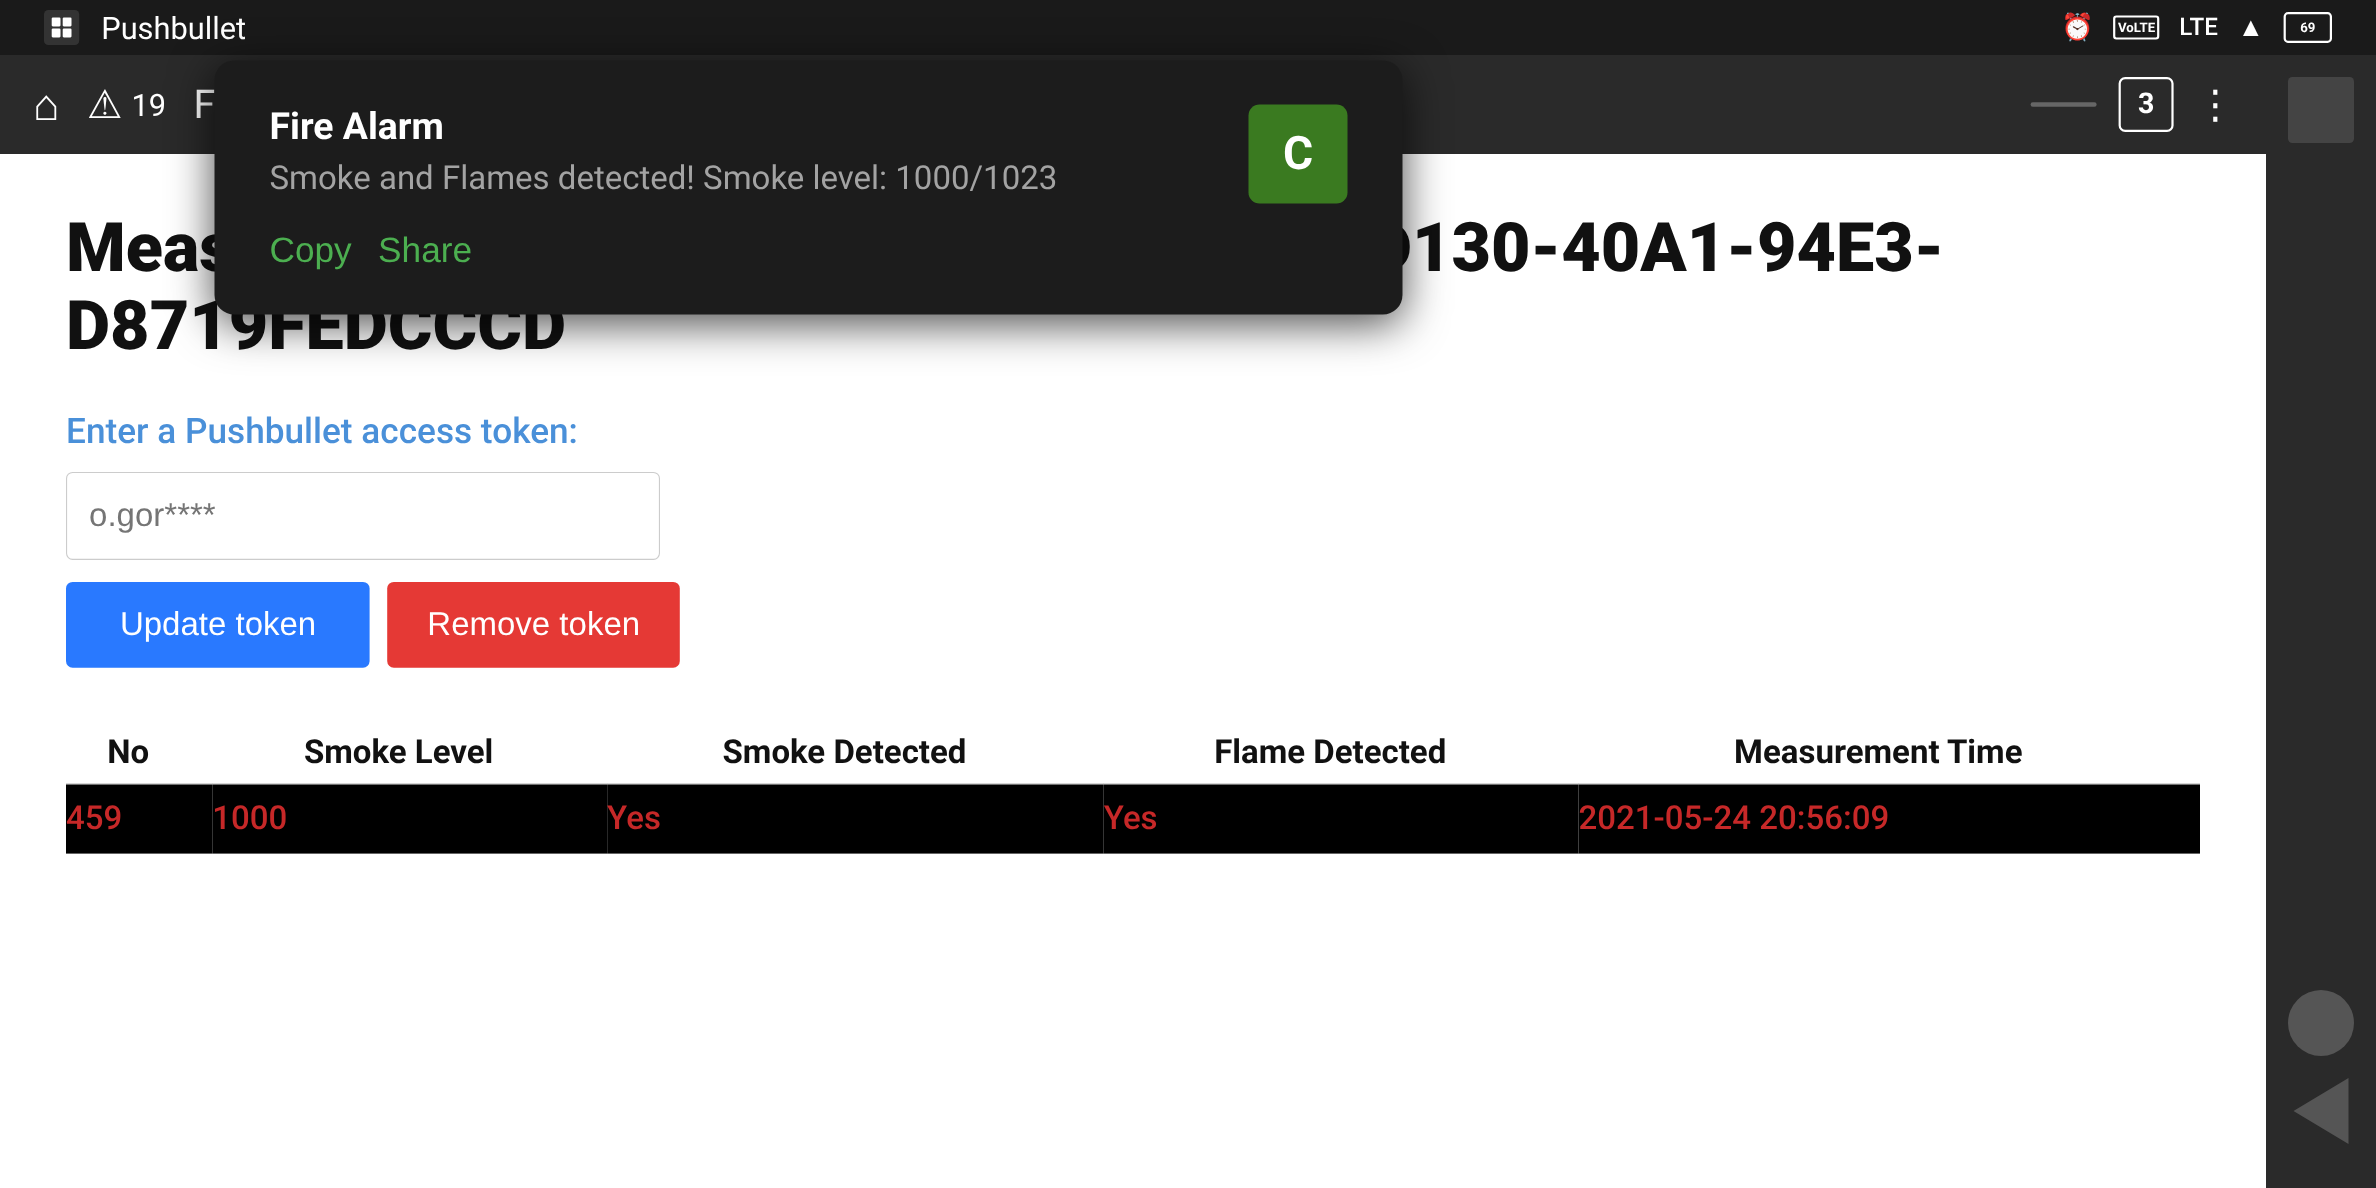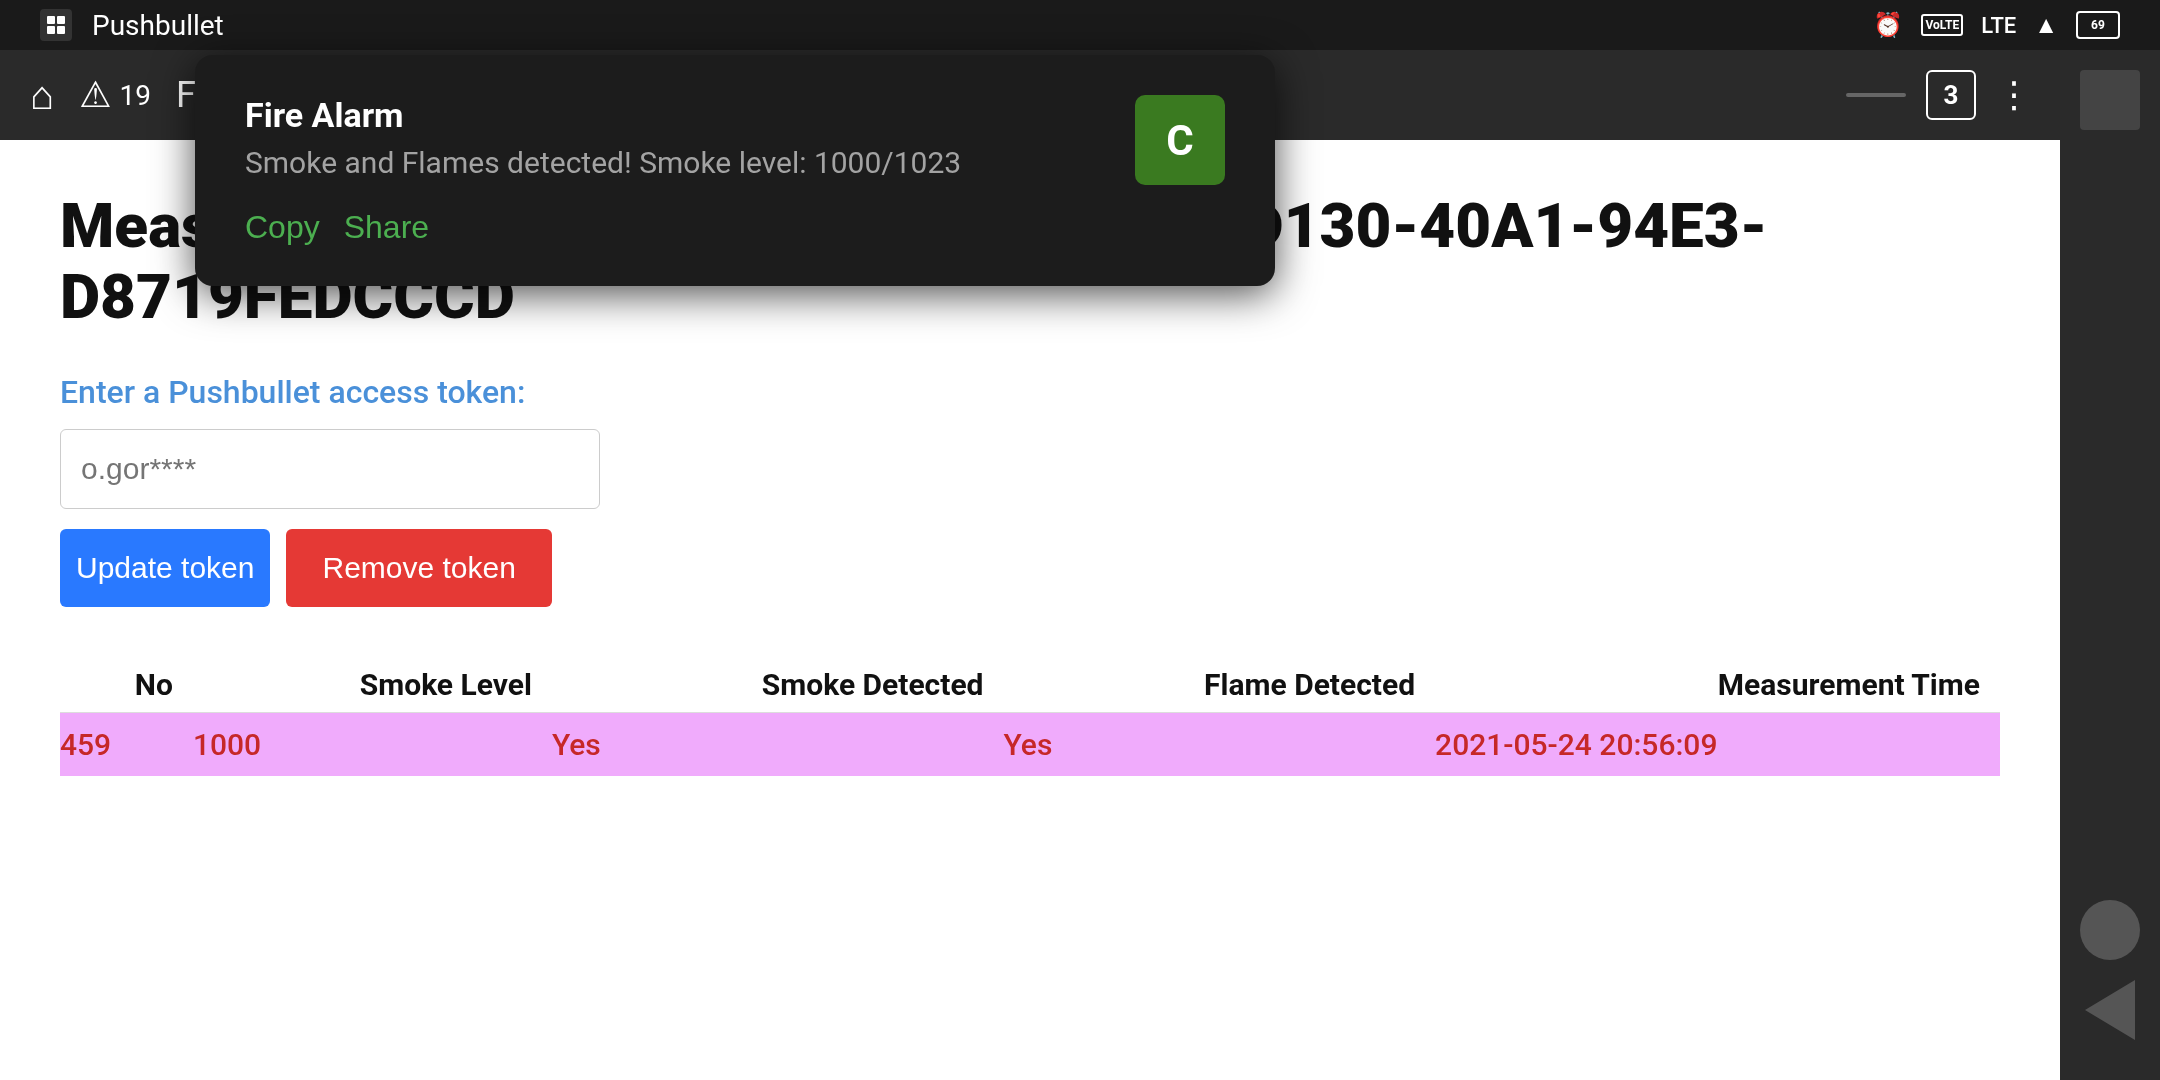--- a/index.html
+++ b/index.html
@@ -209,21 +209,21 @@
     .button-row {
       display: flex;
       gap: 16px;
       margin-bottom: 50px;
     }
     .btn-update {
       background: #2979ff;
       color: white;
       border: none;
       border-radius: 6px;
-      padding: 22px 16px;
+      padding: 22px 49px;
       font-size: 30px;
       font-weight: 500;
       cursor: pointer;
     }
     .btn-remove {
       background: #e53935;
       color: white;
       border: none;
       border-radius: 6px;
       padding: 22px 36px;
@@ -234,30 +234,30 @@
 
     
     .data-table {
       width: 100%;
       border-collapse: collapse;
     }
     .data-table th {
       font-size: 30px;
       font-weight: 700;
       color: #111;
-      text-align: right;
+      text-align: center;
       padding: 10px 20px 10px 0;
       border-bottom: 1px solid #ddd;
     }
     .data-table td {
       font-size: 30px;
       padding: 14px 20px 14px 0;
     }
     .data-table tr.highlight td {
-      background: #f0abfc;
+      background: #000000;
       color: #c62828;
       font-weight: 500;
     }
 
     
     .notification-overlay {
       position: absolute;
       top: 55px;
       left: 195px;
       width: 1080px;

